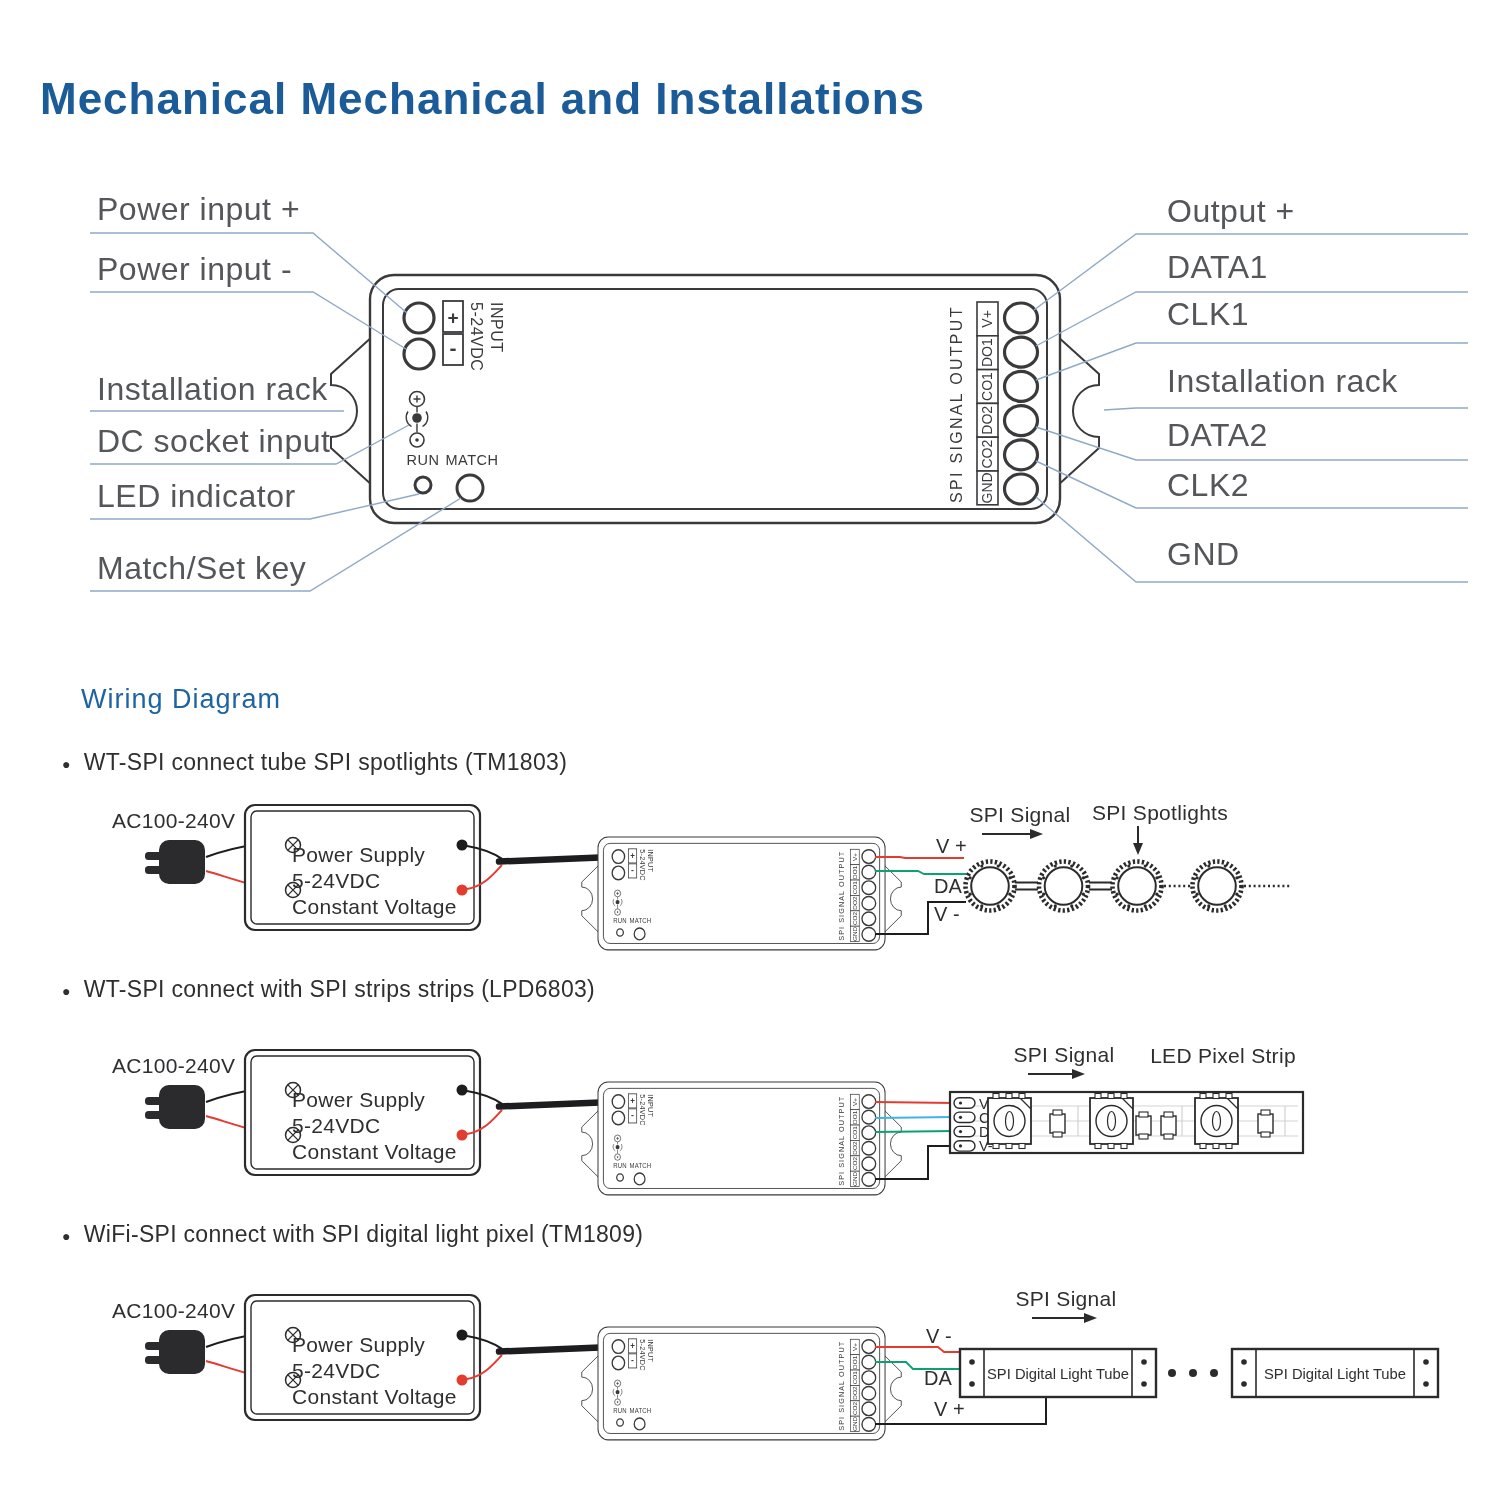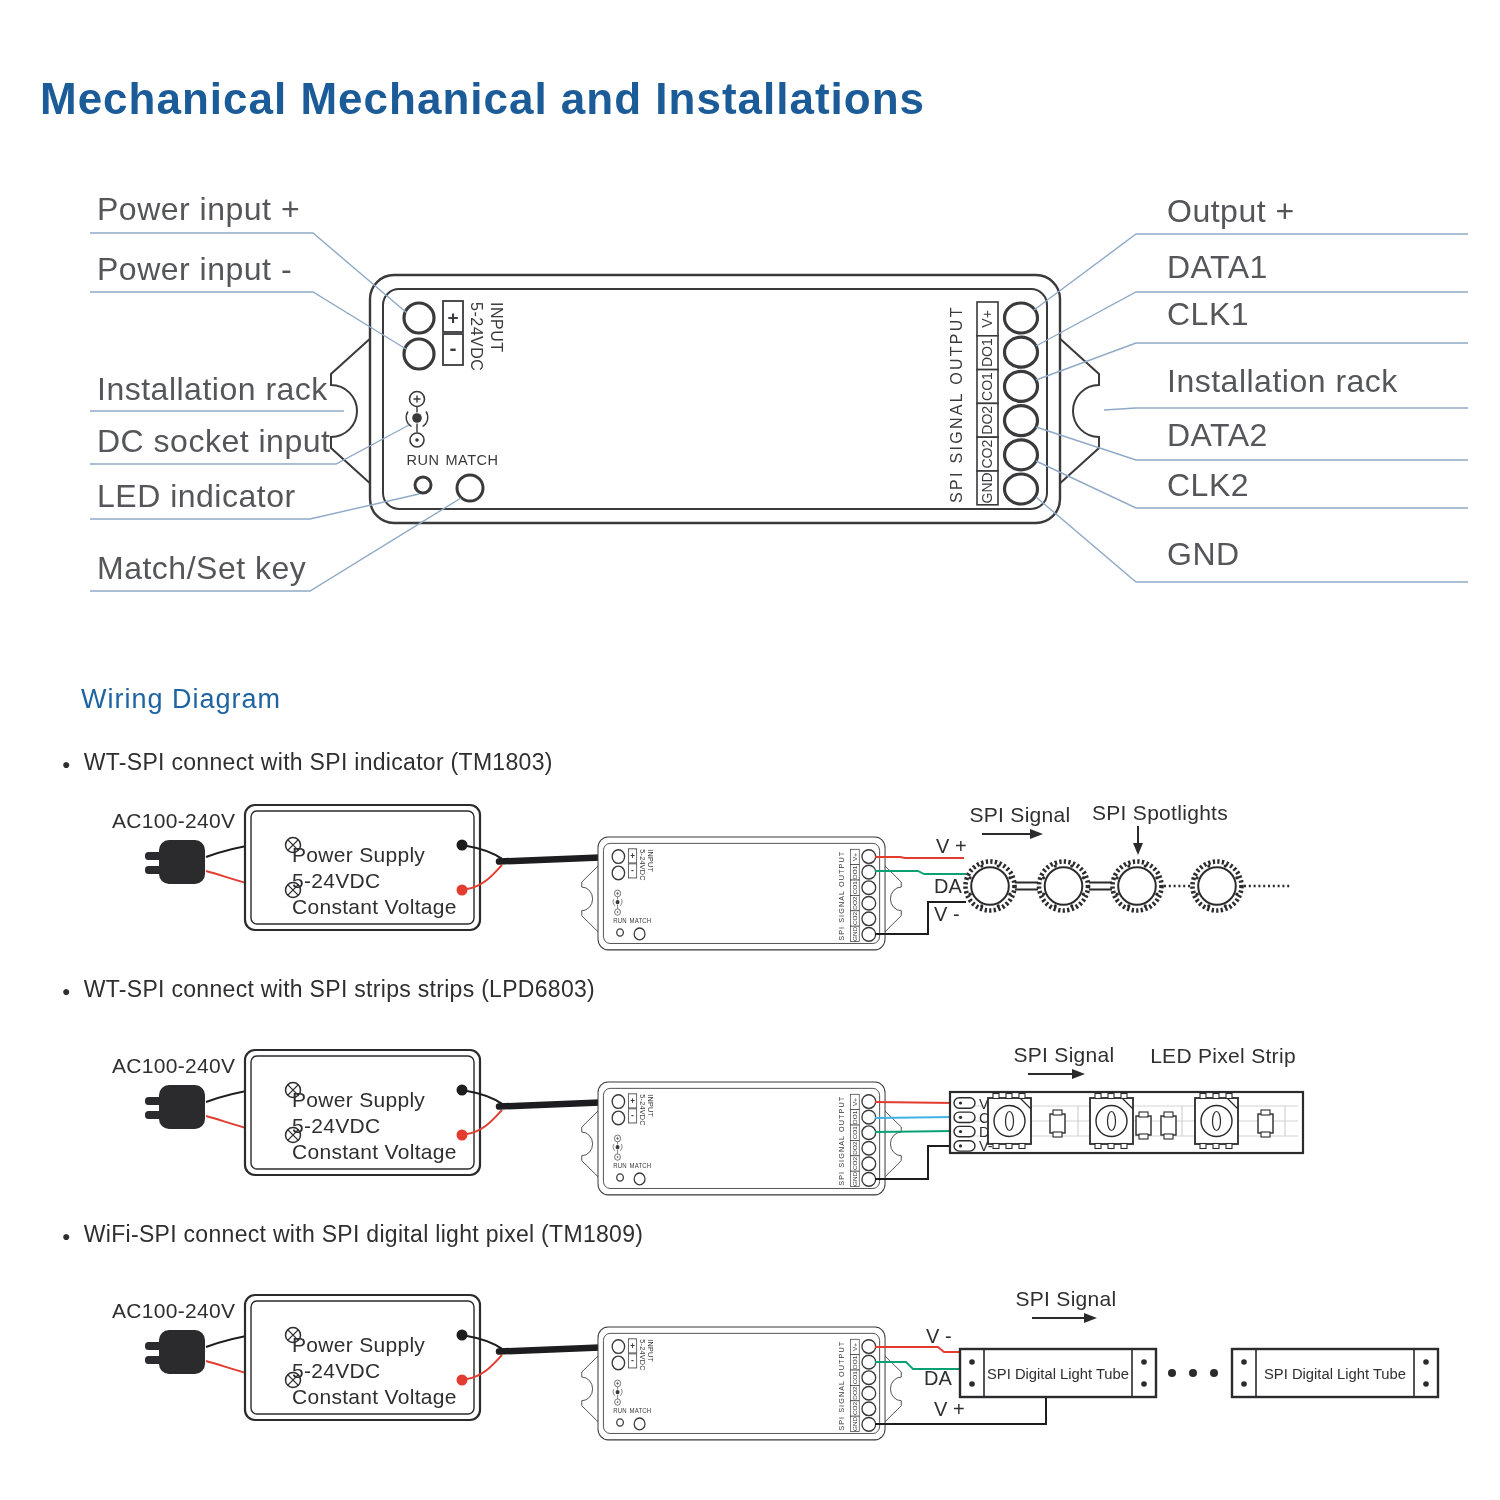--- a/index.html
+++ b/index.html
@@ -281,21 +281,21 @@
         <text class="tube-label" x="1335" y="1379" text-anchor="middle" textLength="142" lengthAdjust="spacingAndGlyphs">SPI Digital Light Tube</text>
       </g>
     </g>
   </svg>
 
   <div class="hdr">Mechanical Mechanical and Installations</div>
   <div class="sub">Wiring Diagram</div>
 
   <div class="bullet b1">
     <span class="mk">●</span>
-    <span>WT-SPI connect with SPI indicator (TM1803)</span>
+    <span>WT-SPI connect tube SPI spotlights (TM1803)</span>
   </div>
   <div class="bullet b2">
     <span class="mk">●</span>
     <span>WT-SPI connect with SPI strips strips (LPD6803)</span>
   </div>
   <div class="bullet b3">
     <span class="mk">●</span>
     <span>WiFi-SPI connect with SPI digital light pixel (TM1809)</span>
   </div>
 </div>

